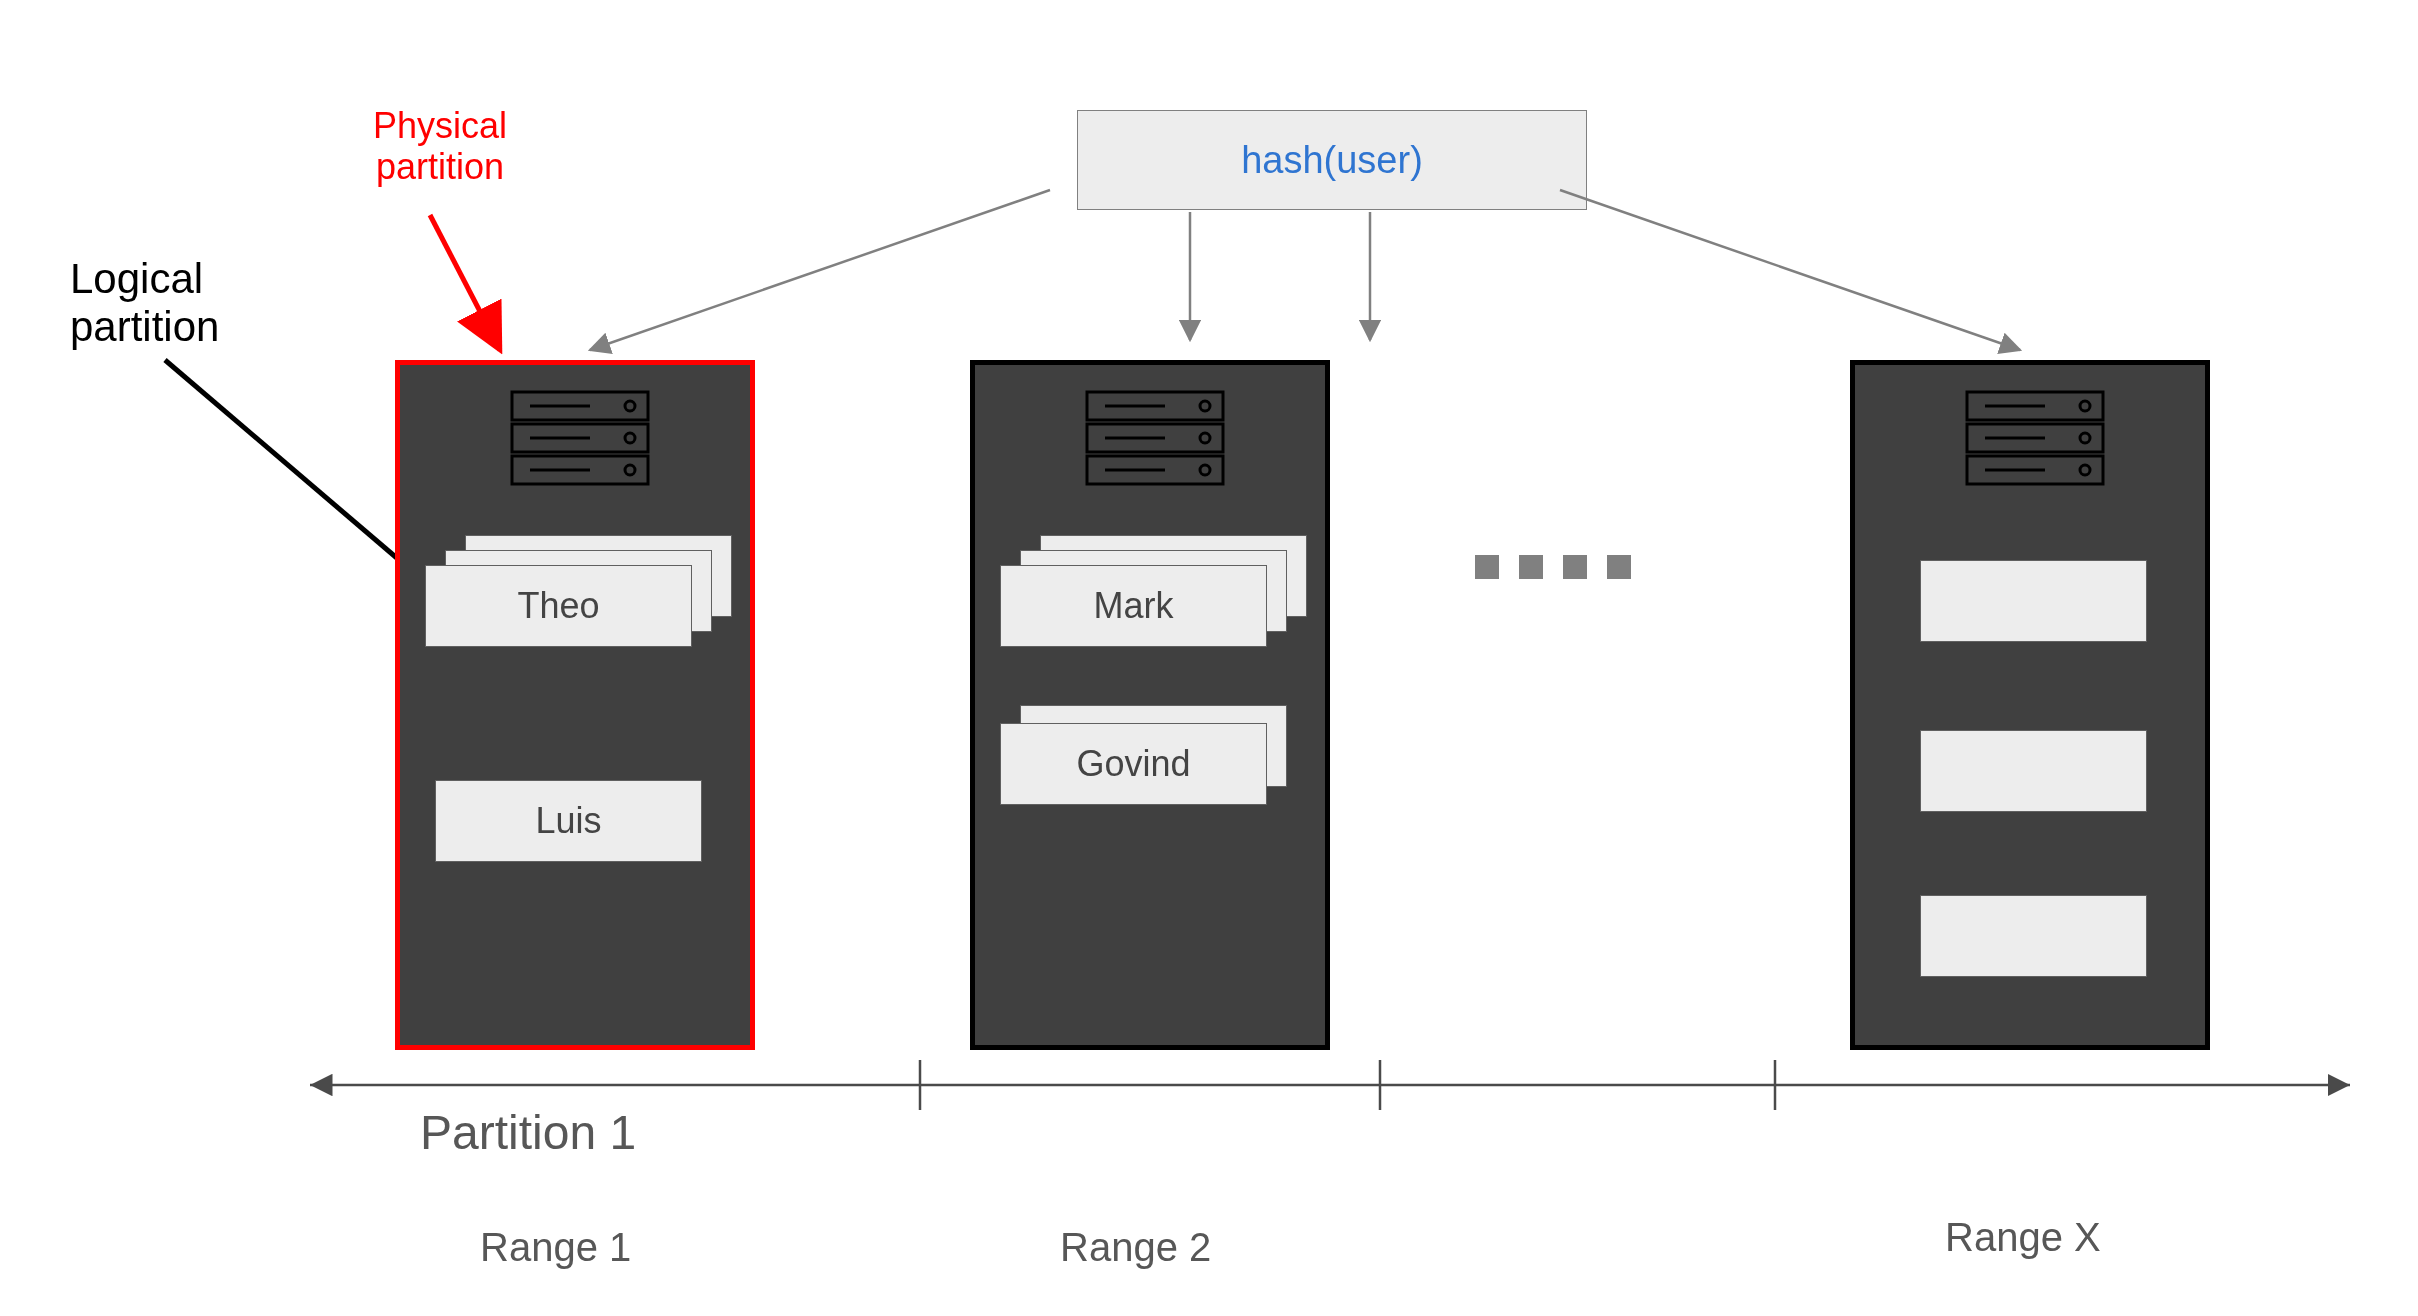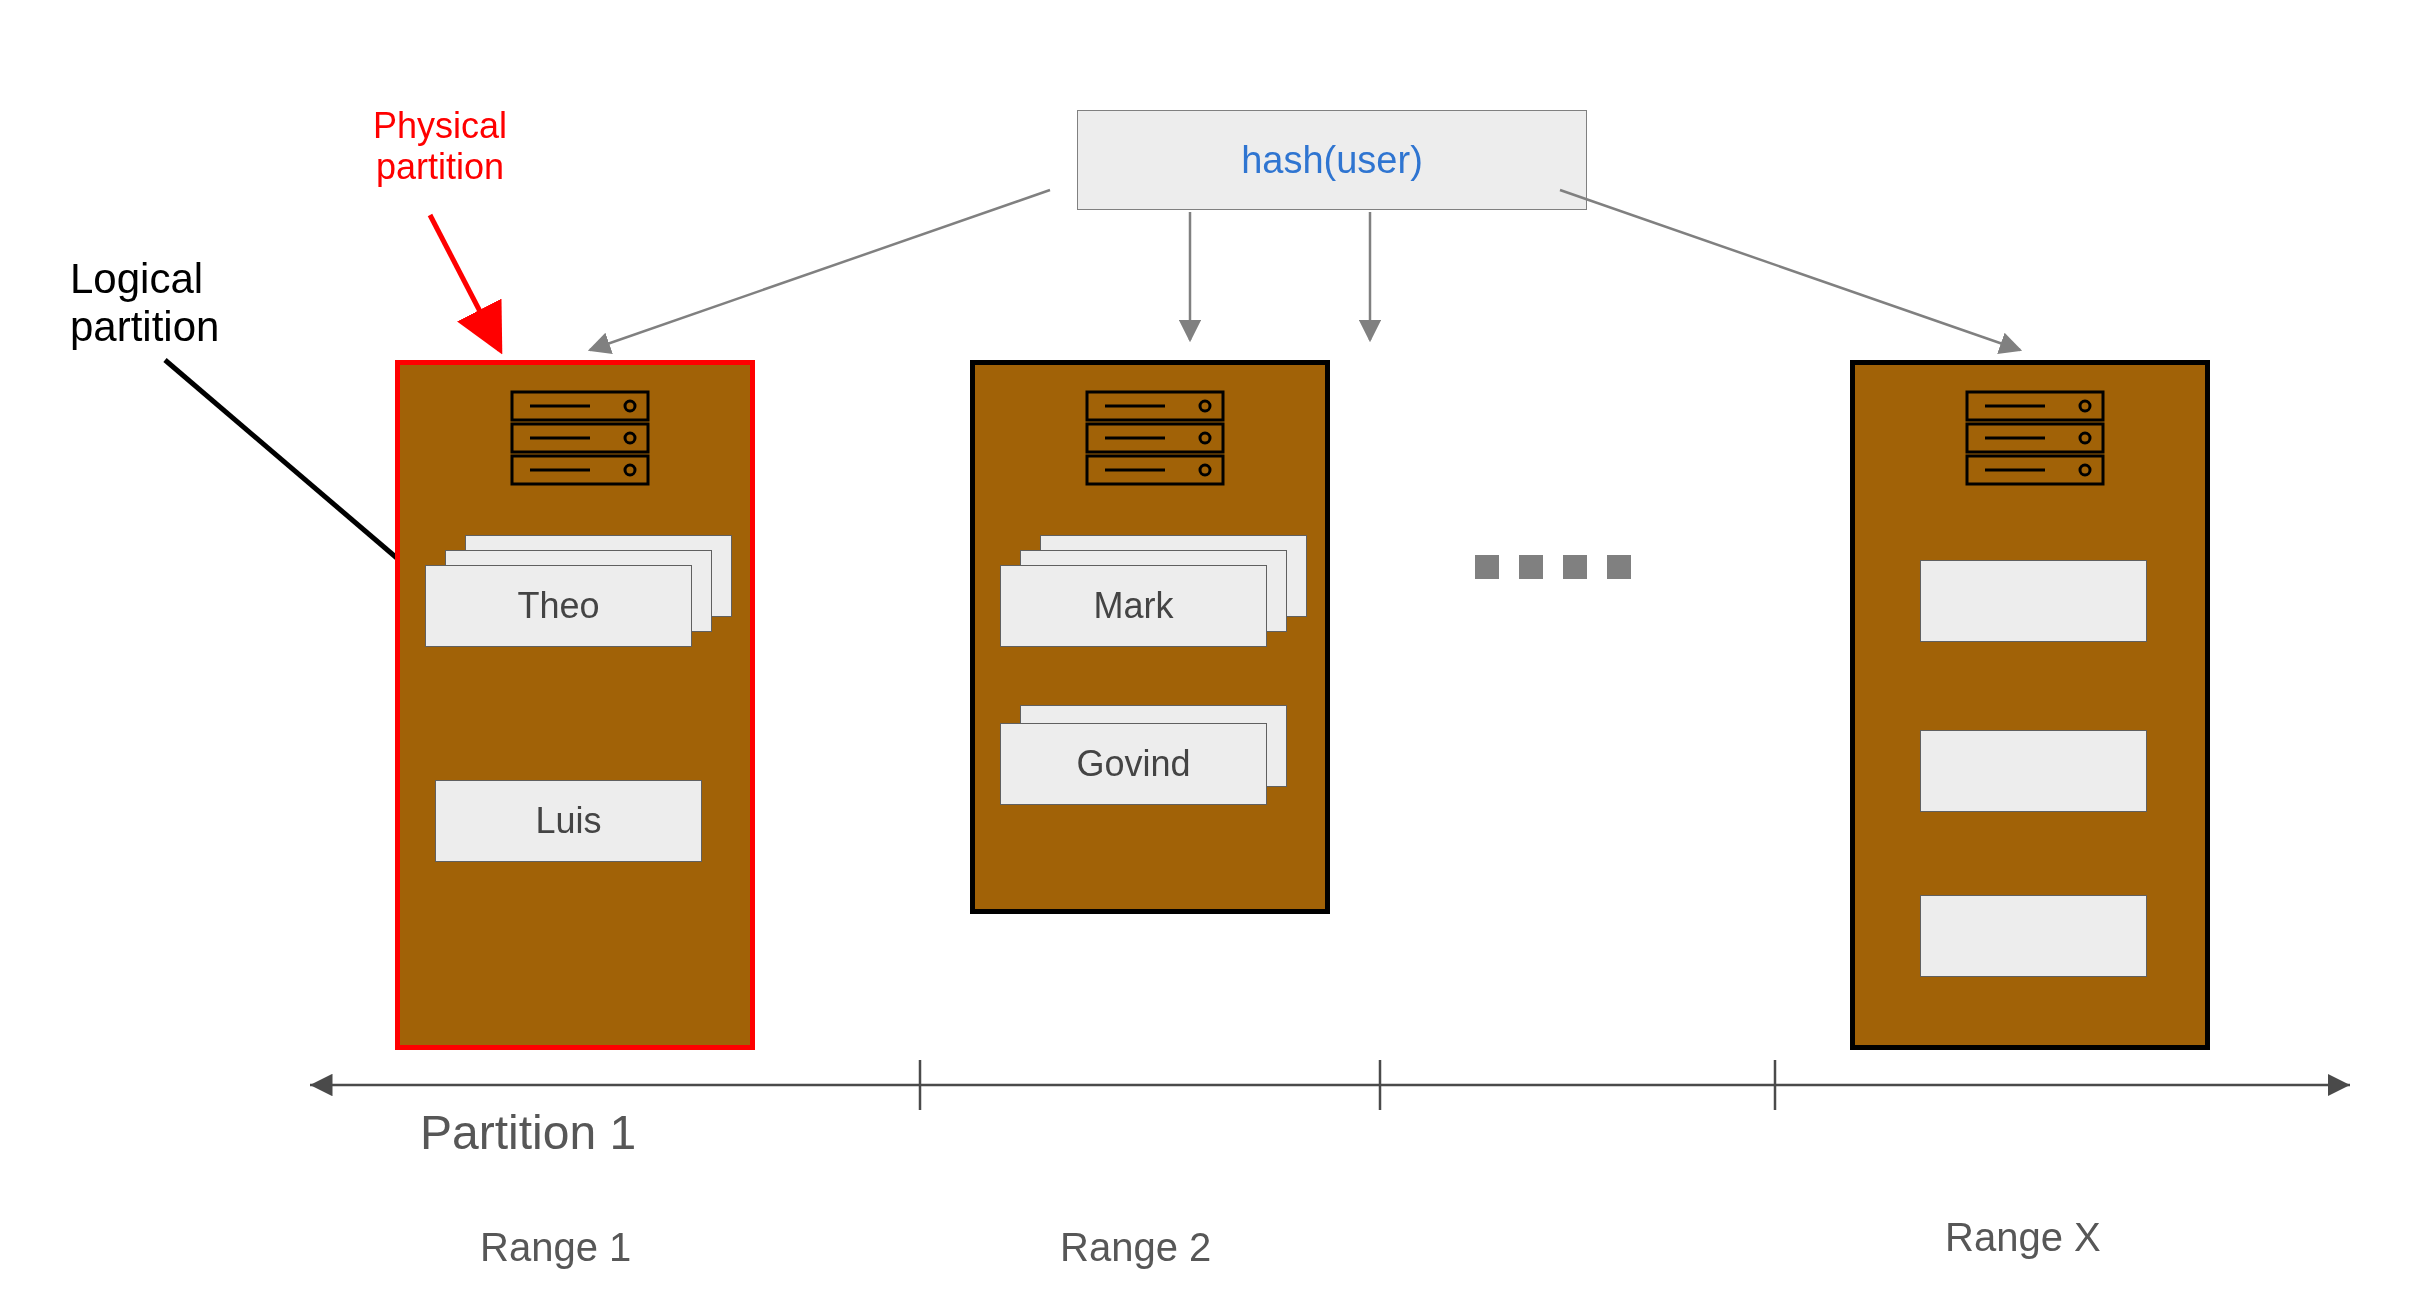--- a/index.html
+++ b/index.html
@@ -1,21 +1,21 @@
 <!DOCTYPE html>
 <html><head>
 <meta charset="utf-8">
 <style>
   html,body{margin:0;padding:0;background:#fff;font-family:Arial,Helvetica,sans-serif;}
   .stage{position:relative;width:2418px;height:1316px;}
   .box{position:absolute;box-sizing:border-box;}
   .hash-box{background:#ededed;border:1px solid #808080;display:flex;align-items:center;justify-content:center;font-size:38px;color:#2f75d1;margin-left:27px;}
   .phys-label{color:#ff0000;font-size:36px;line-height:1.15;text-align:center;}
   .log-label{color:#000;font-size:42px;line-height:1.15;text-align:left;}
-  .part{background:#a16207;text-align:right;}
+  .part{background:#404040;text-align:right;}
   .part-red{border:5px solid #ff0000;}
   .part-black{border:5px solid #000;}
   .card-stack{position:absolute;}
   .card{position:absolute;background:#ededed;border:1px solid #606060;display:flex;align-items:center;justify-content:center;color:#444;font-size:36px;}
   .plain-card{position:absolute;background:#ededed;border:1px solid #606060;}
   .server{position:absolute;}
   .server svg{display:block;}
   .dots{position:absolute;display:flex;gap:20px;}
   .dots div{width:24px;height:24px;background:#808080;}
   .part-label{position:absolute;color:#575757;font-size:48px;}
@@ -91,21 +91,21 @@
       <div class="card" style="left:0;top:30px;width:265px;height:80px;">
         <span>Theo</span>
       </div>
     </div>
 
     <div class="card" style="left:35px;top:415px;width:265px;height:80px;">
       <span>Luis</span>
     </div>
   </div>
 
-  <div class="box part part-black" style="left:970px;top:360px;width:360px;height:554px;">
+  <div class="box part part-black" style="left:970px;top:360px;width:360px;height:690px;">
     <div class="server" style="left:110px;top:25px;">
       <svg width="140" height="100">
         <g fill="none" stroke="#000" stroke-width="3">
           <rect x="2" y="2" width="136" height="28"></rect>
           <rect x="2" y="34" width="136" height="28"></rect>
           <rect x="2" y="66" width="136" height="28"></rect>
           <line x1="20" y1="16" x2="80" y2="16"></line>
             <circle cx="120" cy="16" r="5"></circle>
           <line x1="20" y1="48" x2="80" y2="48"></line>
             <circle cx="120" cy="48" r="5"></circle>

